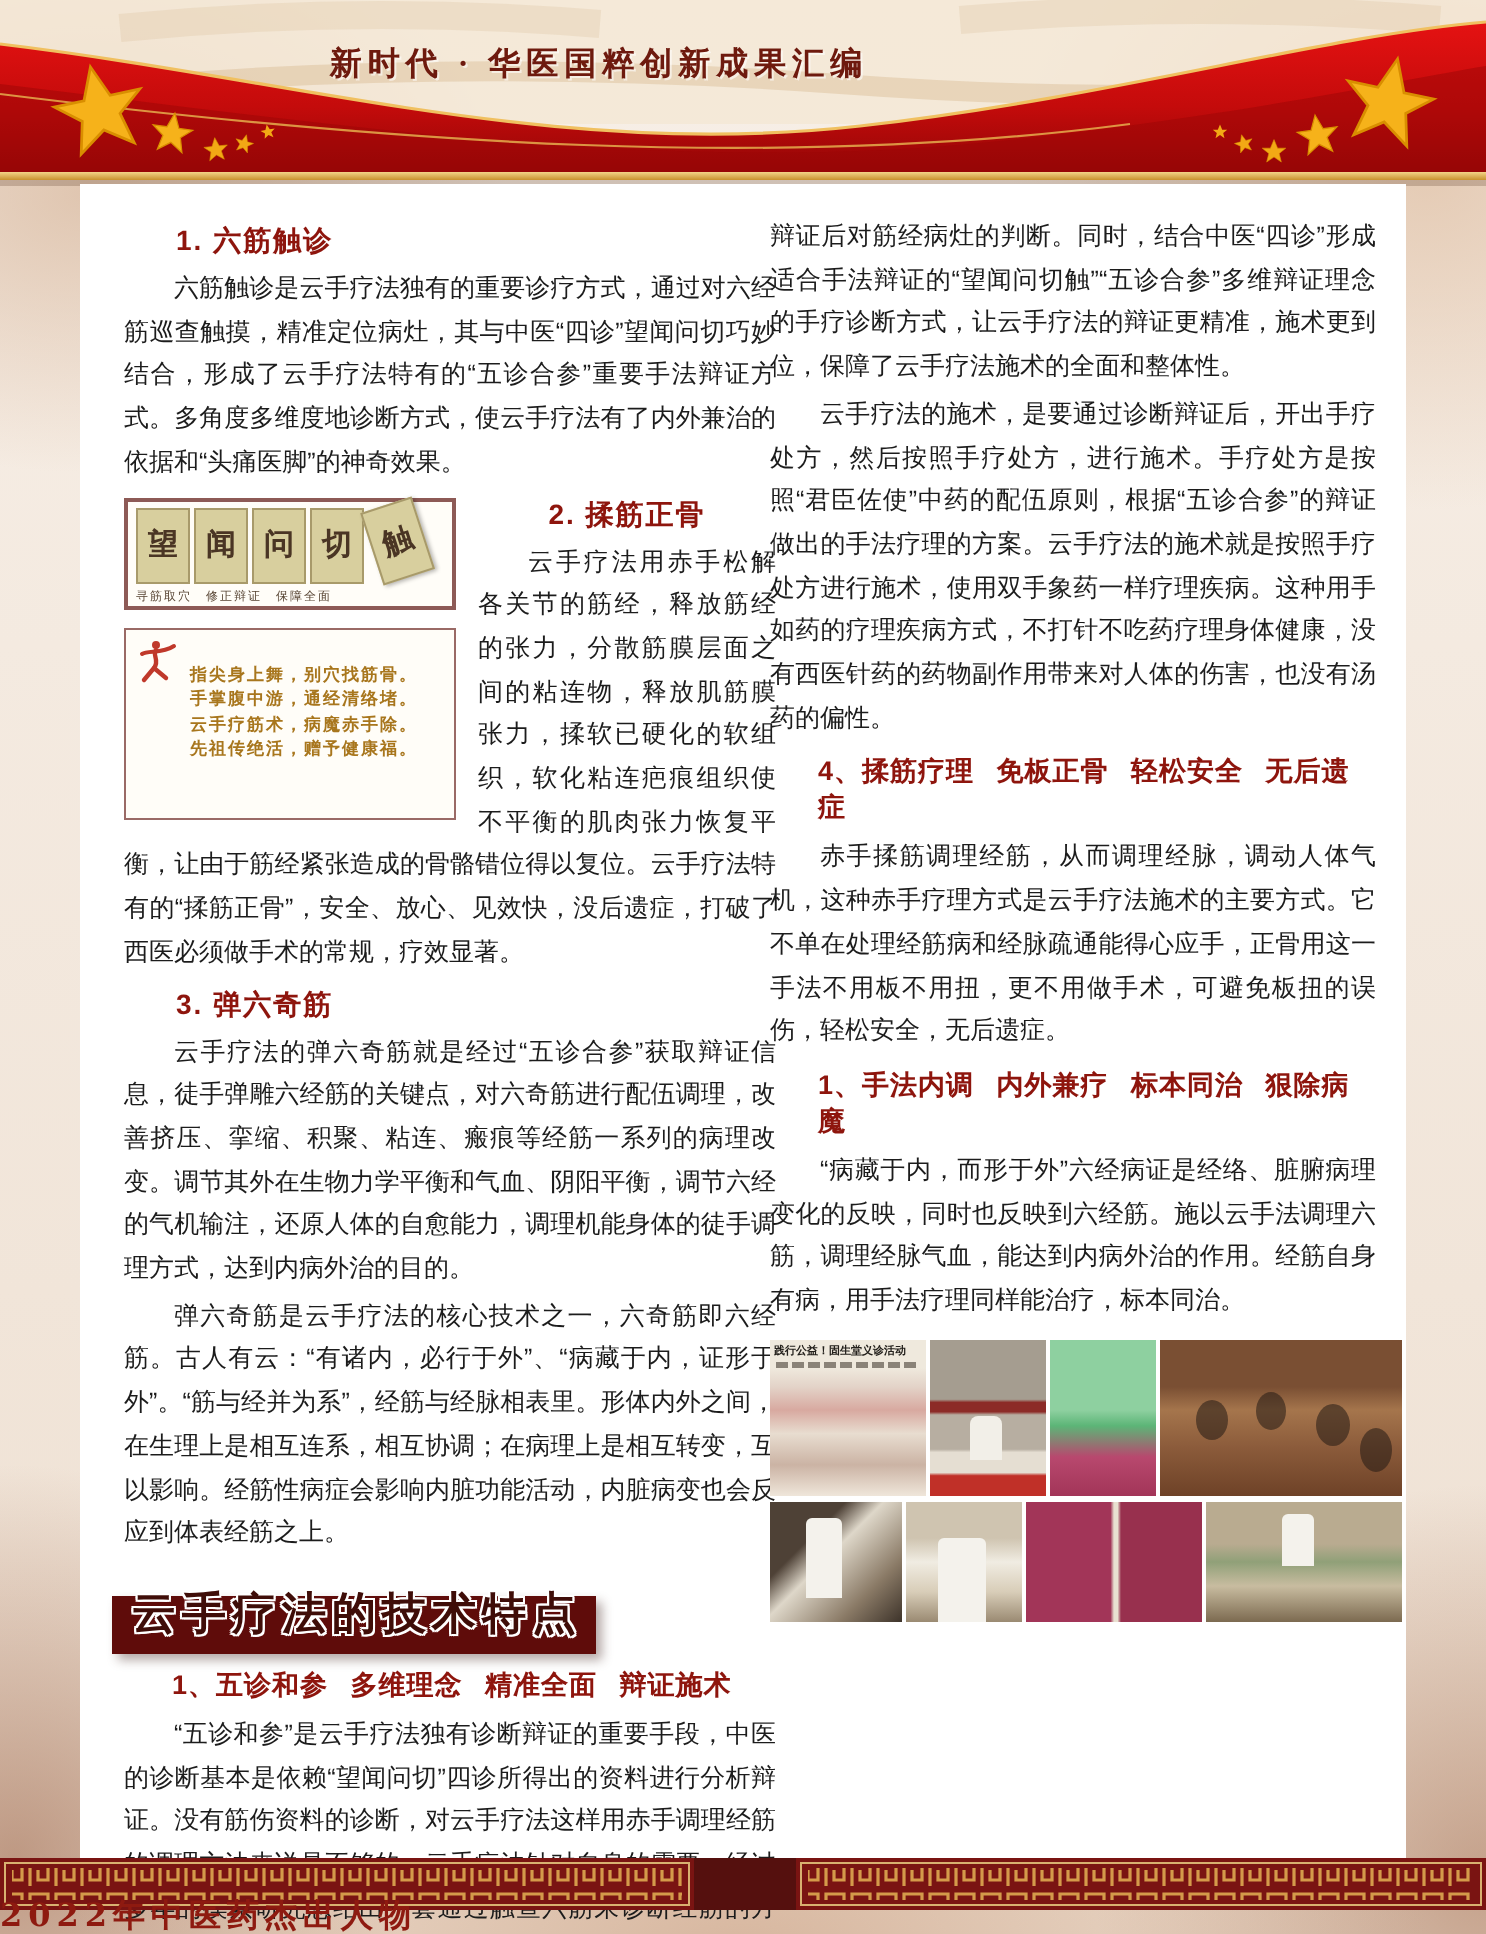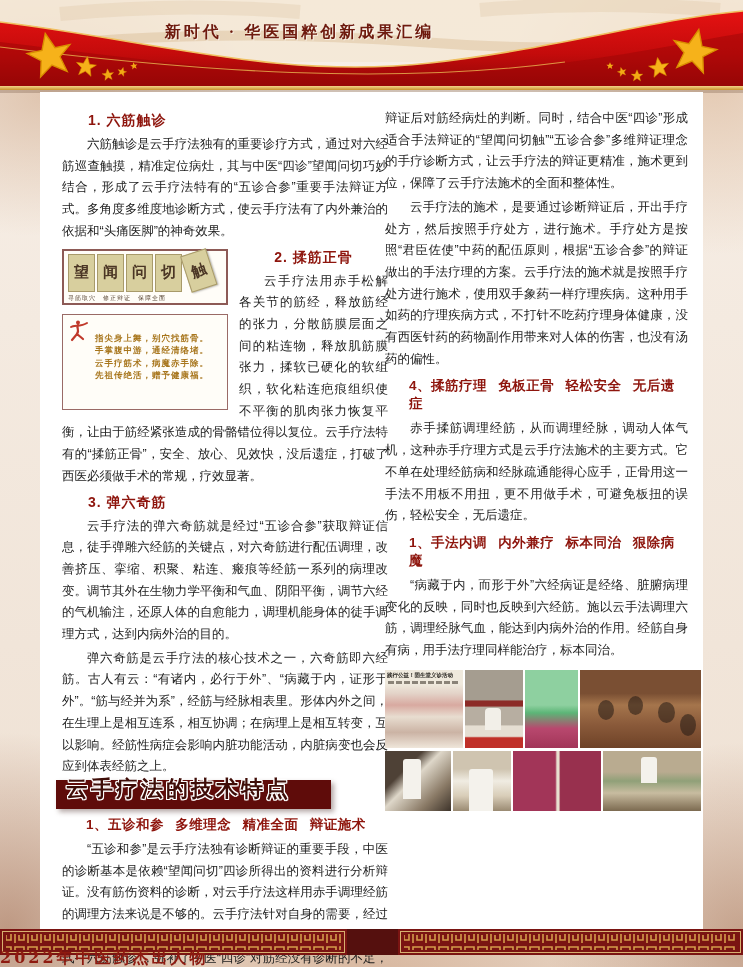--- a/index.html
+++ b/index.html
@@ -33,21 +33,21 @@
   .cards{display:flex;gap:2px;height:37px;}
   .card{width:25px;height:36px;background:#d8cf9e;border:1px solid #a89a6a;
     display:flex;align-items:center;justify-content:center;
     font-family:"DejaVu Serif",serif;font-size:15px;font-weight:bold;color:#4a3524;}
   .card.tilt{transform:rotate(-18deg) translate(2px,-2px);box-shadow:1px 1px 2px rgba(0,0,0,.3);}
   .cards-caption{font-size:6px;color:#574433;letter-spacing:1px;margin-top:3px;white-space:nowrap;}
   .poem-box{height:96px;border:1.5px solid #9a6a66;padding:3px 4px;position:relative;}
   .poem{margin:14px 0 0 28px;font-size:8.5px;font-weight:bold;color:#a8761d;line-height:12.5px;letter-spacing:1px;font-family:"DejaVu Serif",serif;}
   .figure-logo{position:absolute;left:5px;top:4px;}
   
-  .banner{margin:2px 0 6px -6px;width:275px;height:29px;background:#5f0c0a;
+  .banner{margin:20px 0 6px -6px;width:242px;height:29px;background:#5f0c0a;
     box-shadow:3px 3px 5px rgba(70,40,35,.4);}
   .banner span{display:block;position:relative;top:-6px;left:10px;
     font-family:"DejaVu Serif",serif;font-size:22px;font-weight:900;color:#3f0d08;letter-spacing:3px;
     text-shadow:-1px -1px 0 #fff,1px -1px 0 #fff,-1px 1px 0 #fff,1px 1px 0 #fff,0 -1px 0 #fff,0 1px 0 #fff,-1px 0 0 #fff,1px 0 0 #fff;}
   
   .photos{margin-top:8px;width:318px;display:flex;flex-direction:column;gap:3px;}
   .prow{display:flex;gap:2px;}
   .ph{position:relative;overflow:hidden;}
   .r1 .ph{height:78px;} .r2 .ph{height:60px;}
   .ph-news{width:78px;background:linear-gradient(180deg,#efe9dd 0 18%,#e3d3c8 30%,#d8a9a0 45%,#e8ddd0 60%,#cbb3a4 80%,#efe6da);}

